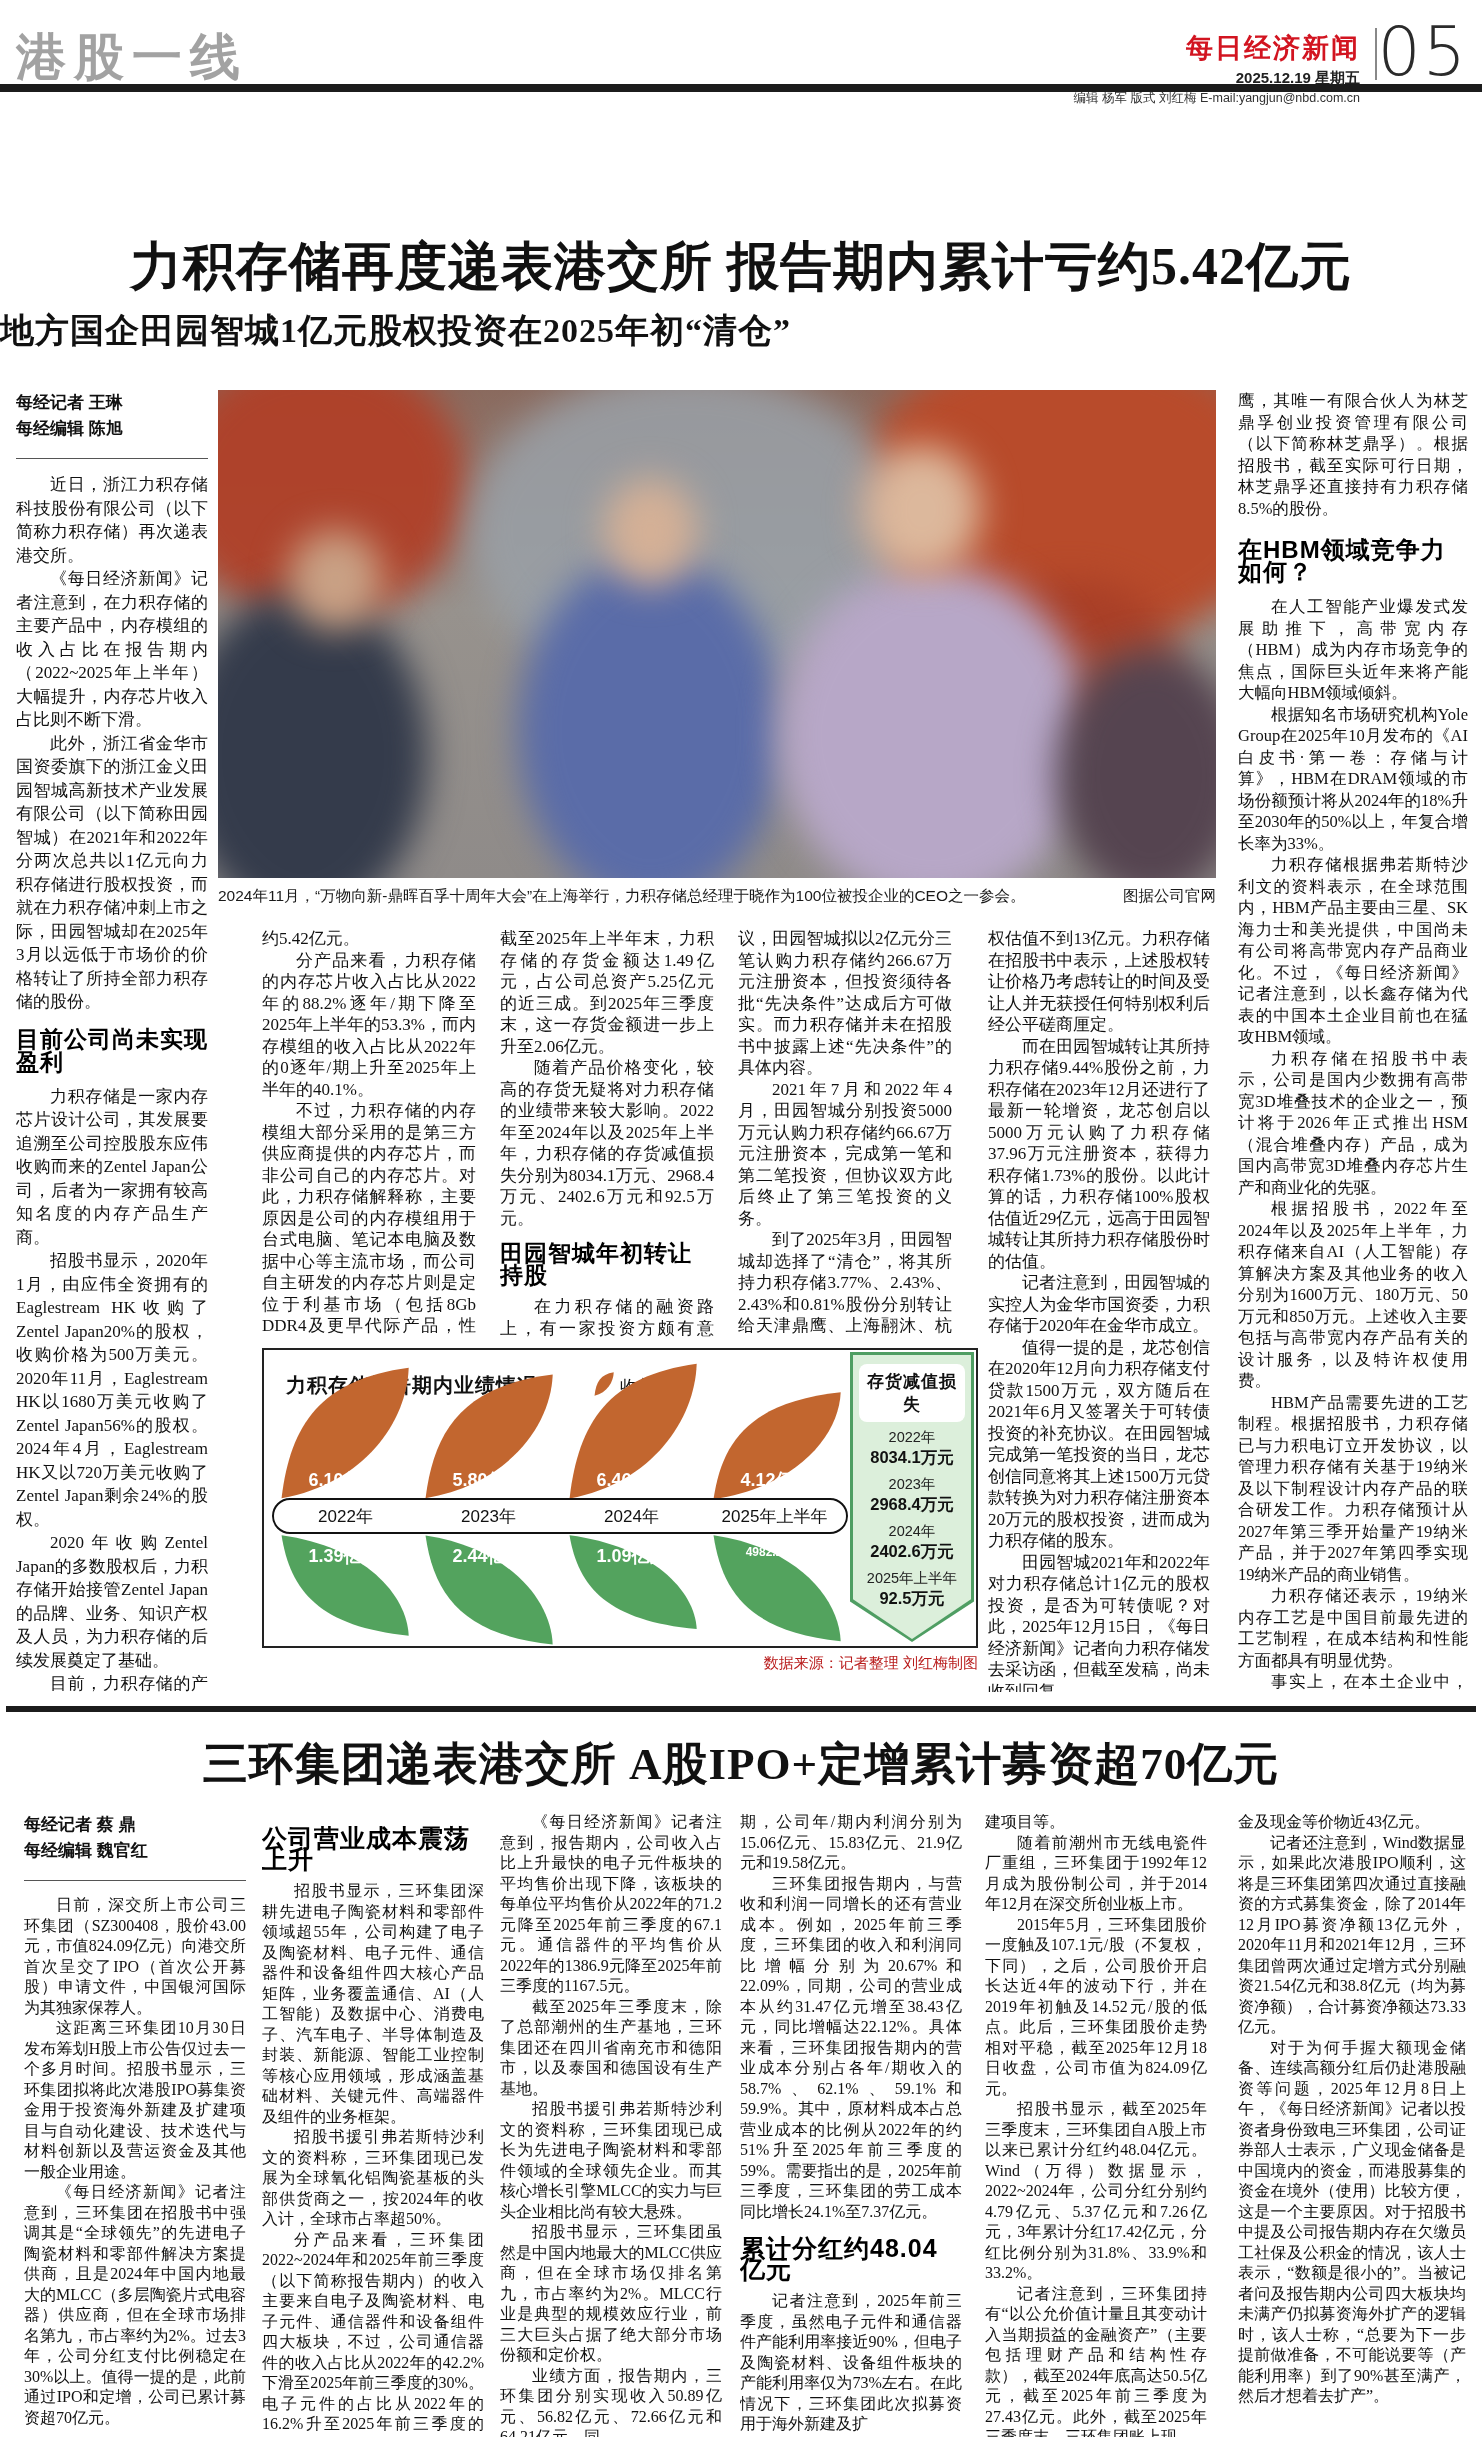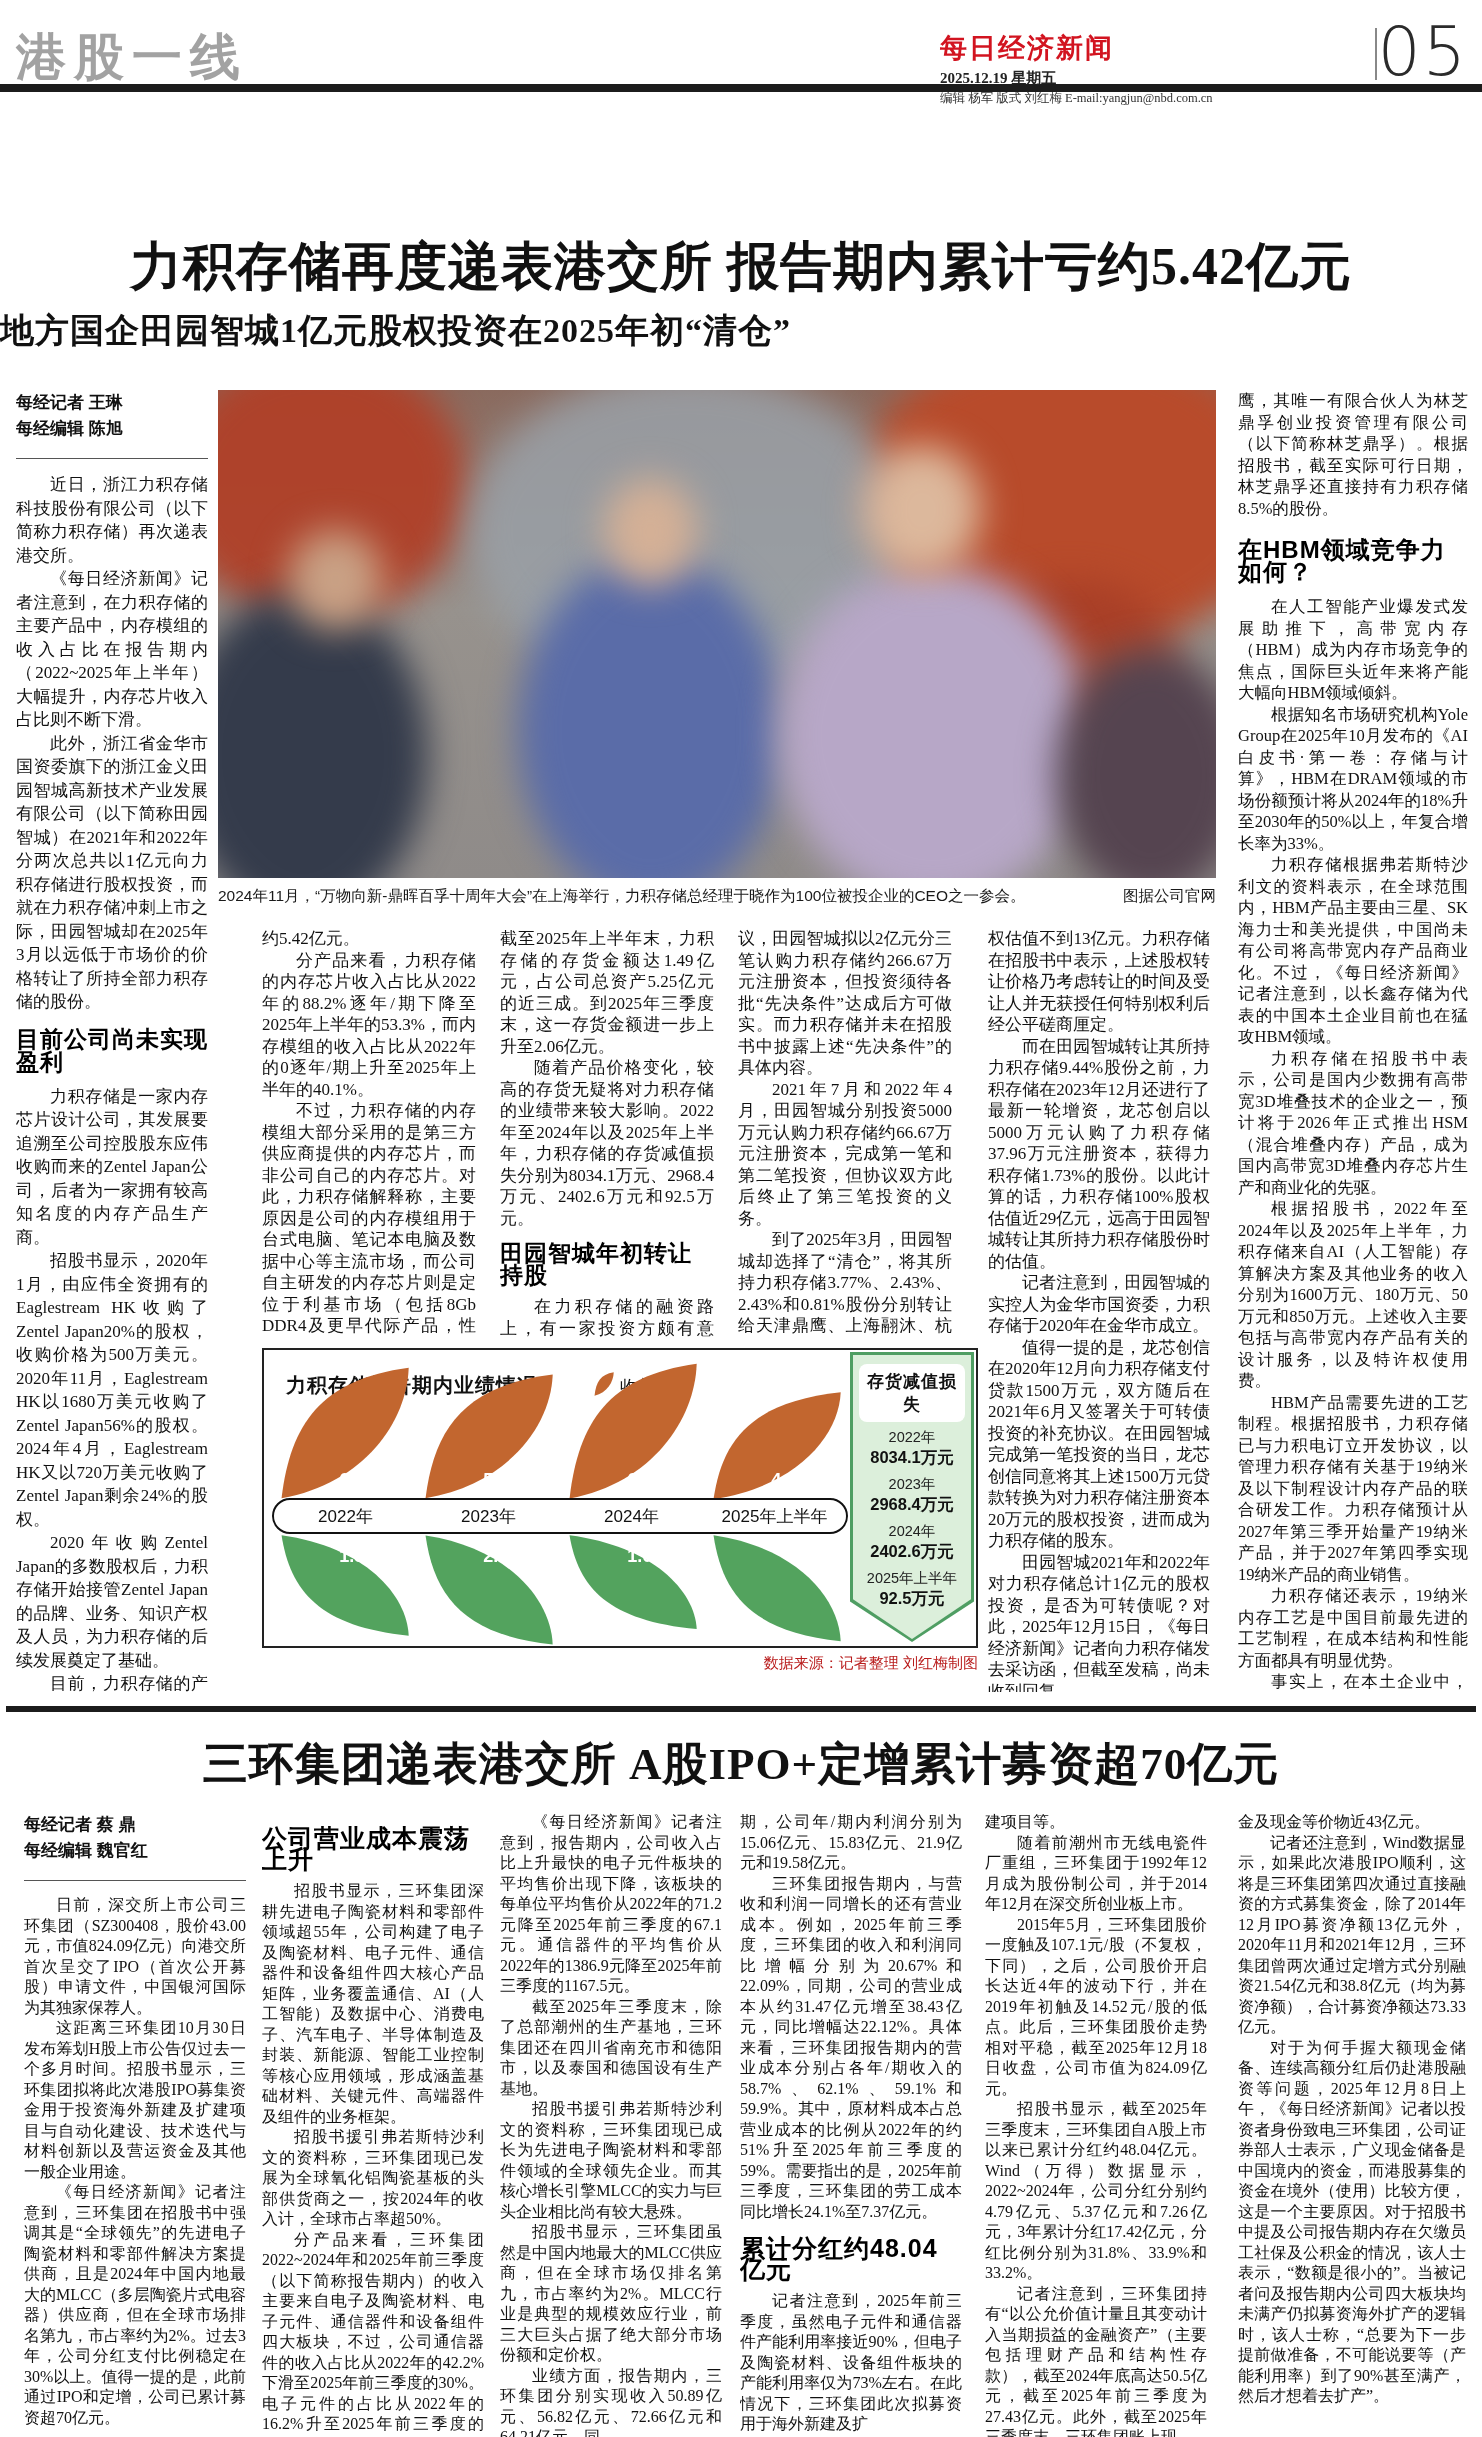--- a/index.html
+++ b/index.html
@@ -2,22 +2,22 @@
 <html><head>
 <meta charset="utf-8">
 <style>
   html,body{margin:0;padding:0;background:#e8e8e8;}
   .page{position:relative;width:1482px;height:2437px;background:#fff;margin:0 auto;overflow:hidden;
         font-family:"Liberation Serif","DejaVu Serif",serif;color:#111;}
   
   .sec-title{position:absolute;left:16px;top:24px;font-family:"Liberation Sans","DejaVu Sans",sans-serif;
              font-size:50px;font-weight:600;color:#a2a2a2;letter-spacing:8px;}
   .top-rule{position:absolute;left:0;top:84px;width:1482px;height:8px;background:#1c1c1c;}
-  .masthead{position:absolute;right:122px;top:30px;width:420px;
-            font-family:Liberation Serif, serif;}
+  .masthead{position:absolute;right:122px;top:30px;width:420px;text-align:right;
+            font-family:Liberation Sans, sans-serif;}
   .masthead .brand{font-size:27px;font-weight:bold;color:#d21420;letter-spacing:2px;}
   .masthead .date{font-size:15px;color:#222;margin-top:3px;font-weight:bold;}
   .masthead .staff{font-size:12.5px;color:#333;margin-top:2px;}
   .pn-sep{position:absolute;right:105px;top:28px;width:2px;height:52px;background:#888;}
   .page-num{position:absolute;right:14px;top:12px;font-family:"DejaVu Sans","Liberation Sans",sans-serif;
             font-size:68px;font-weight:200;color:#2b2b2b;letter-spacing:2px;}
   
   .a1-headline{position:absolute;left:0;top:232px;width:1482px;text-align:center;
                font-size:52px;font-weight:900;letter-spacing:1px;}
   .a1-subhead{position:absolute;left:0;top:308px;width:1482px;text-align:left;
@@ -62,21 +62,21 @@
   .chart-title{position:absolute;left:22px;top:22px;font-size:20px;font-weight:bold;letter-spacing:1px;}
   .chart-legend{position:absolute;left:330px;top:22px;display:flex;gap:28px;font-size:17px;align-items:center;flex-direction:column;}
   .chart-legend .li{display:flex;align-items:center;gap:6px;}
   .chart-legend svg{width:20px;height:24px;}
   .p-top{position:absolute;left:8px;top:6px;width:576px;height:144px;display:flex;align-items:flex-end;}
   .p-bot{position:absolute;left:8px;top:184px;width:576px;height:112px;display:flex;align-items:flex-start;}
   .pcell{flex:1;position:relative;height:100%;}
   .petal{position:absolute;left:4%;width:92%;}
   .p-top .petal{bottom:0;} .p-bot .petal{top:0;}
   .petal svg{width:100%;height:100%;display:block;}
-  .pval{position:absolute;left:0;width:100%;text-align:right;color:#fff;font-weight:bold;font-size:18px;}
+  .pval{position:absolute;left:0;width:100%;text-align:center;color:#fff;font-weight:bold;font-size:18px;}
   .p-top .pval{bottom:8px;} .p-bot .pval{top:10px;}
   .year-band{position:absolute;left:8px;top:148px;width:576px;height:36px;box-sizing:border-box;
              background:#fff;border:2px solid #111;border-radius:18px;display:flex;align-items:center;z-index:3;}
   .year-band .yc{flex:1;text-align:center;font-size:17px;color:#111;}
   .panel{position:absolute;left:586px;top:2px;width:124px;height:290px;z-index:4;
          clip-path:polygon(0 0,100% 0,100% 86%,50% 100%,0 86%);background:#4f9e63;}
   .panel-in{position:absolute;left:3px;top:3px;right:3px;bottom:3px;
             clip-path:polygon(0 0,100% 0,100% 86%,50% 100%,0 86%);background:#dcefdb;}
   .panel-title{margin:12px 9px 4px;background:#fff;border-radius:8px;text-align:center;
                font-weight:bold;font-size:17px;padding:6px 0;letter-spacing:1px;}

